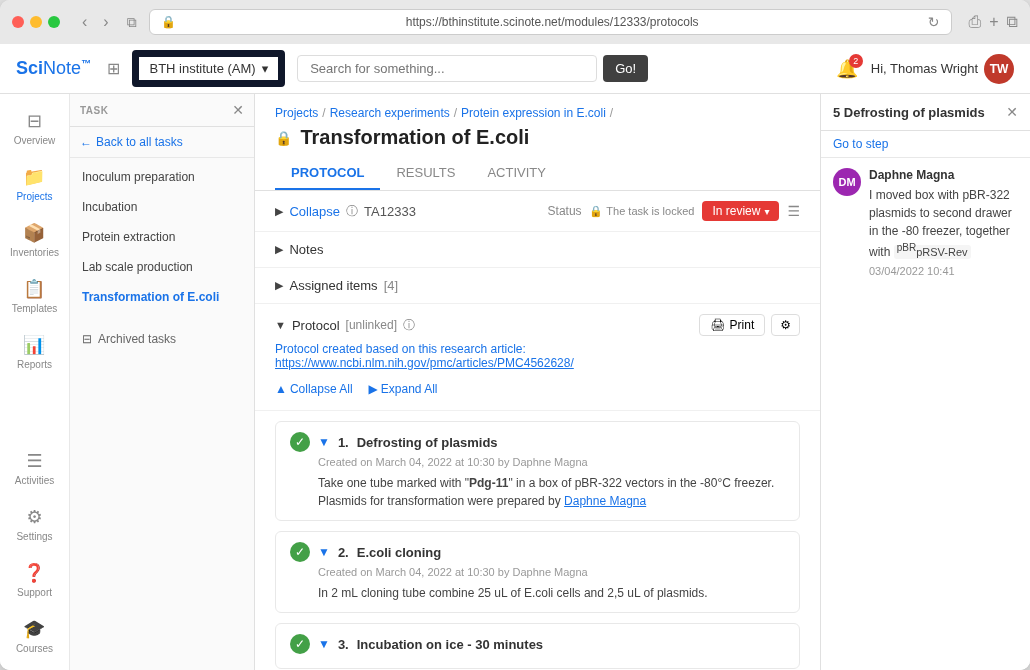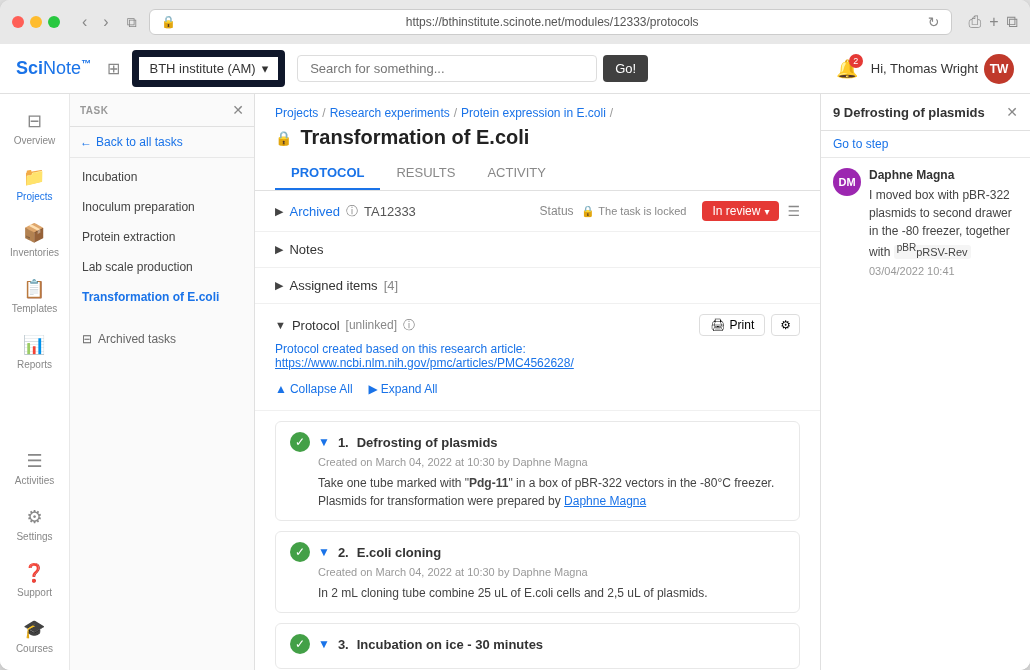--- a/index.html
+++ b/index.html
@@ -85,21 +85,21 @@
 
     
     .details-bar { padding: 10px 20px; border-bottom: 1px solid #f0f0f0; display: flex; align-items: center; justify-content: space-between; }
     .details-left { display: flex; align-items: center; gap: 6px; color: #888; font-size: 13px; }
     .details-toggle { color: #1a73e8; cursor: pointer; font-size: 13px; }
     .info-icon { font-size: 12px; color: #888; }
     .details-id { font-size: 13px; color: #555; }
     .status-right { display: flex; align-items: center; gap: 8px; }
     .status-label { font-size: 12px; color: #888; }
     .locked-text { font-size: 11px; color: #888; display: flex; align-items: center; gap: 3px; }
-    .status-badge { background: #e53935; color: white; border-radius: 4px; padding: 3px 10px; font-size: 12px; display: flex; align-items: center; gap: 4px; margin-left: 8px; }
+    .status-badge { background: #e53935; color: white; border-radius: 4px; padding: 3px 10px; font-size: 12px; display: flex; align-items: center; gap: 4px; }
     .status-dropdown { color: white; font-size: 10px; }
     .list-icon { color: #888; font-size: 14px; cursor: pointer; }
 
     
     .notes-bar { padding: 10px 20px; border-bottom: 1px solid #f0f0f0; display: flex; align-items: center; gap: 6px; cursor: pointer; }
     .expand-arrow { color: #444; font-size: 11px; }
 
     
     .assigned-bar { padding: 10px 20px; border-bottom: 1px solid #f0f0f0; display: flex; align-items: center; gap: 6px; cursor: pointer; }
     .assigned-label { font-size: 13px; font-weight: 500; }
@@ -246,22 +246,22 @@
       <div class="task-sidebar">
         <div class="task-header">
           <span class="task-header-label">TASK</span>
           <button class="task-close">✕</button>
         </div>
         <div class="back-link">
           <span>←</span>
           <span>Back to all tasks</span>
         </div>
         <div class="task-list">
+          <div class="task-item">Inoculum preparation</div>
           <div class="task-item">Incubation</div>
-          <div class="task-item">Inoculum preparation</div>
           <div class="task-item">Protein extraction</div>
           <div class="task-item">Lab scale production</div>
           <div class="task-item active">Transformation of E.coli</div>
         </div>
         <div class="archived-link">
           <span>⊟</span>
           <span>Archived tasks</span>
         </div>
       </div>
 
@@ -285,21 +285,21 @@
           <div class="tab active">PROTOCOL</div>
           <div class="tab">RESULTS</div>
           <div class="tab">ACTIVITY</div>
         </div>
 
         <div class="protocol-area">
 
           <div class="details-bar">
             <div class="details-left">
               <span class="expand-arrow">▶</span>
-              <span class="details-toggle">Archived</span>
+              <span class="details-toggle">Collapse</span>
               <span class="info-icon">ⓘ</span>
               <span class="details-id">TA12333</span>
             </div>
             <div class="status-right">
               <span class="status-label">Status</span>
               <div class="locked-text">
                 <span>🔒</span>
                 <span>The task is locked</span>
               </div>
               <div class="status-badge">
@@ -386,21 +386,21 @@
               <span class="step-toggle">▼</span>
               <span class="step-num">3.</span>
               <span class="step-title">Incubation on ice - 30 minutes</span>
             </div>
           </div>
         </div>
       </div>
 
       <div class="comment-panel">
         <div class="comment-header">
-          <span class="comment-title">9 Defrosting of plasmids</span>
+          <span class="comment-title">5 Defrosting of plasmids</span>
           <button class="comment-close">✕</button>
         </div>
         <div class="comment-link">Go to step</div>
         <div class="comment-body">
           <div class="comment-bubble">
             <div class="comment-avatar">DM</div>
             <div class="comment-text-block">
               <div class="commenter-name">Daphne Magna</div>
               <div class="comment-text">
                 <span>I moved box with pBR-322 plasmids to second drawer in the -80 freezer, together with</span>

